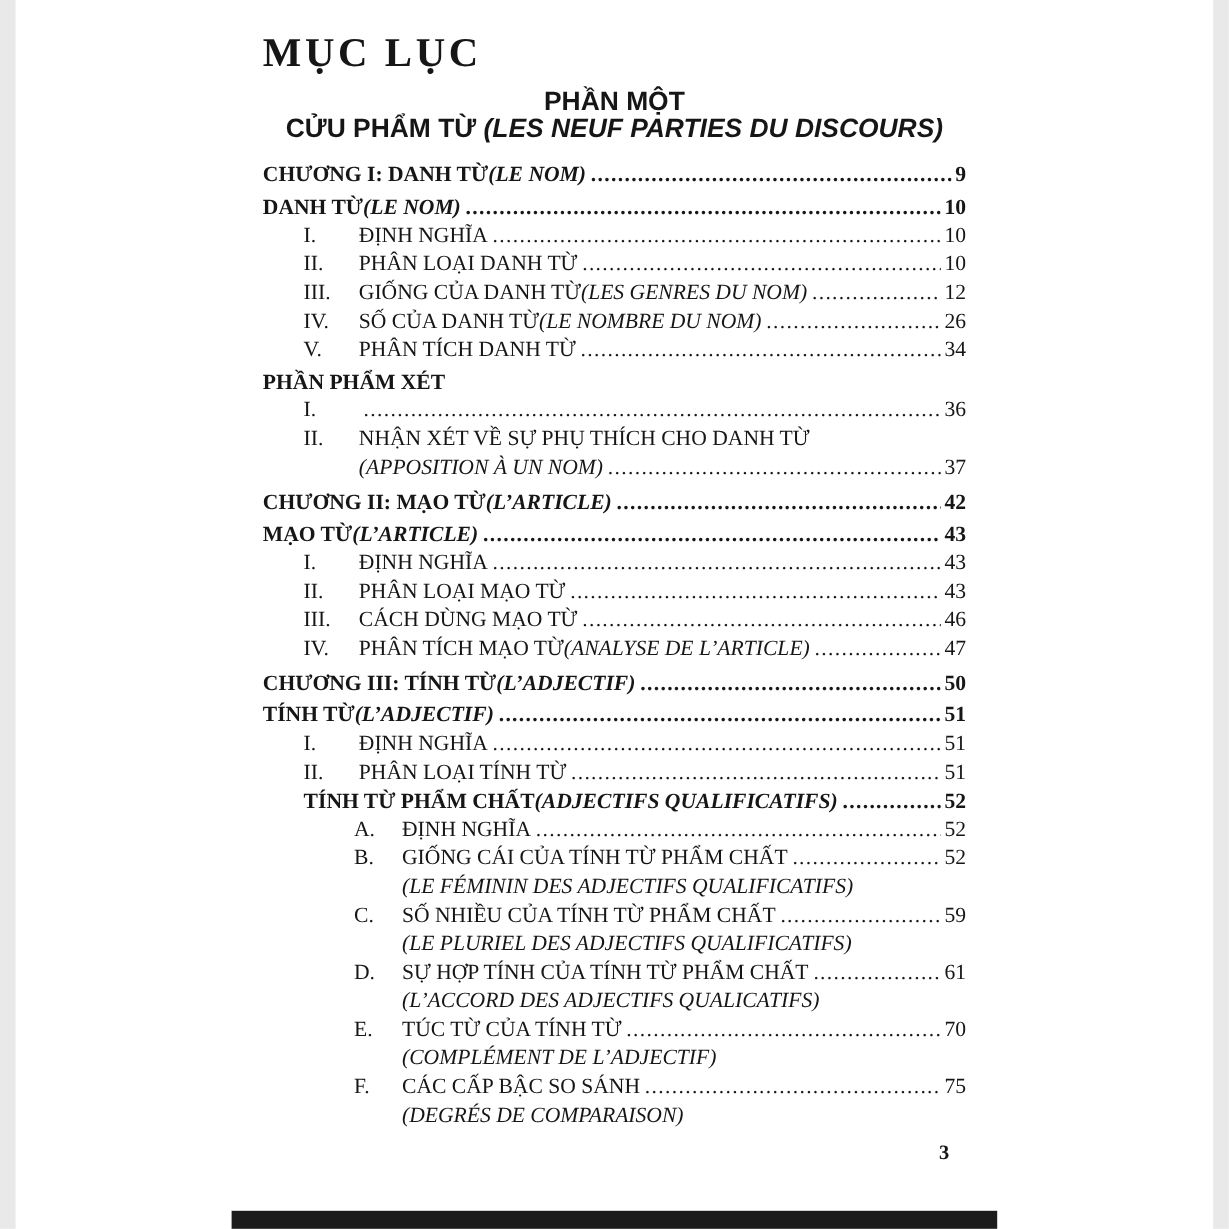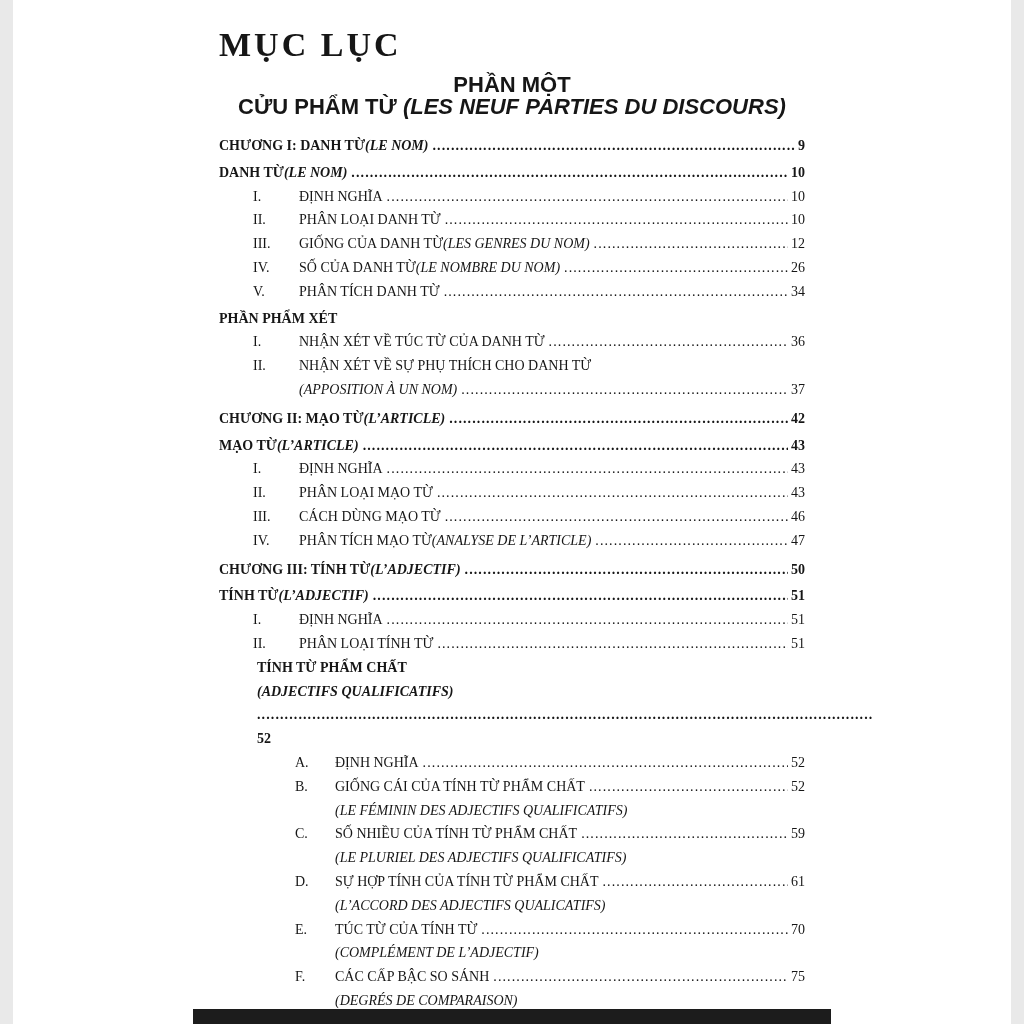--- a/index.html
+++ b/index.html
@@ -38,21 +38,21 @@
     line-height: 22px;
   }
   .part-line .i { font-style: italic; }
   .part-block { margin: 6px 0 16px 0; }
 
   .toc { margin-top: 4px; }
 
   .row {
     display: flex;
     align-items: baseline;
-    font-size: 14px;
+    font-size: 18px;
     line-height: 23.8px;
     white-space: nowrap;
   }
   .num { flex: 0 0 auto; }
   .t   { flex: 0 0 auto; }
   .i   { flex: 0 0 auto; font-style: italic; }
   .leader {
     flex: 1 1 auto;
     min-width: 0;
     overflow: hidden;
@@ -63,21 +63,21 @@
     letter-spacing: 1.1px;
   }
   .pg { flex: 0 0 auto; }
 
   .chapter, .h2, .subhead { font-weight: bold; }
   .chapter { margin-top: 5px; }
   .h2      { margin-top: 3px; }
 
   .roman   { padding-left: 34px; }
   .roman .num  { width: 46px; }
-  .subhead { padding-left: 34px; flex-direction: column; }
+  .subhead { padding-left: 34px; }
   .letter  { padding-left: 76px; }
   .letter .num { width: 40px; }
   .cont-roman  { padding-left: 80px; }
   .cont-letter { padding-left: 116px; }
 
   .no-page .leader { visibility: hidden; }
 
   .page-num {
     text-align: right;
     font-weight: bold;
@@ -163,21 +163,20 @@
   </div>
       <div class="row h2 no-page">
     <span class="num"></span>
     <span class="t">PHẦN PHẨM XÉT</span>
     <span class="i"></span>
     <span class="leader"></span>
 
   </div>
       <div class="row roman">
     <span class="num">I.</span>
-    <span class="t">NHẬN XÉT VỀ TÚC TỪ CỦA DANH TỪ</span>
     <span class="i"></span>
     <span class="leader"></span>
     <span class="pg">36</span>
   </div>
       <div class="row roman no-page">
     <span class="num">II.</span>
     <span class="t">NHẬN XÉT VỀ SỰ PHỤ THÍCH CHO DANH TỪ</span>
     <span class="i"></span>
     <span class="leader"></span>
 

